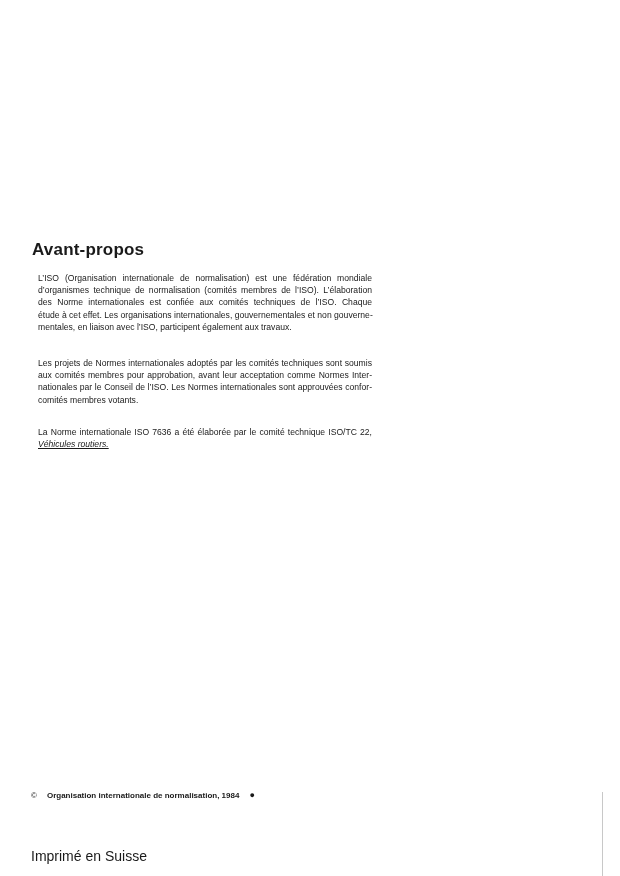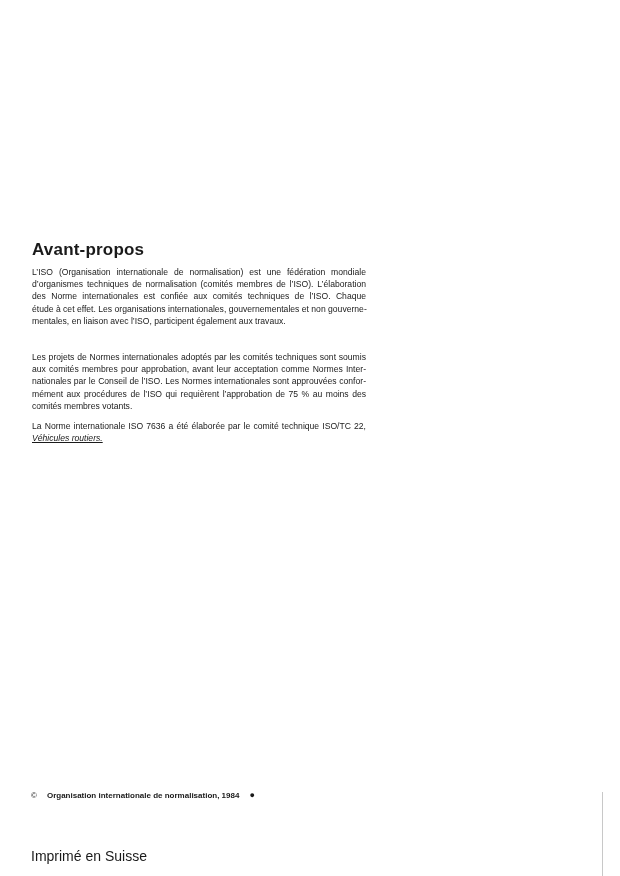--- a/index.html
+++ b/index.html
@@ -1,51 +1,50 @@
 <!DOCTYPE html>
 <html><head>
 <meta charset="utf-8">
 <style>
   html, body { margin: 0; padding: 0; background: #ffffff; }
   body { width: 620px; height: 876px; position: relative; overflow: hidden;
          font-family: "Liberation Sans", sans-serif; color: #1a1a1a; }
   .heading { position: absolute; left: 32px; top: 240px; font-size: 17px;
              font-weight: bold; margin: 0; letter-spacing: 0.2px; }
   .para { position: absolute; left: 31px; width: 334px; font-size: 8.6px;
-          line-height: 12.2px; margin: 1px; text-align: justify; }
+          line-height: 12.2px; margin: 7px; text-align: justify; }
   .para .line { display: block; text-align: justify; text-align-last: justify; white-space: nowrap; }
   .para .line.last { text-align-last: left; }
   .p1 { top: 265px; }
   .p2 { top: 350px; }
   .p3 { top: 419px; }
   .italic { font-style: italic; text-decoration: underline; }
   .copyright { position: absolute; left: 31px; top: 790px; font-size: 8px; font-weight: bold; white-space: nowrap; }
   .copyright .sym { font-weight: normal; margin-right: 10px; }
   .copyright .dot { margin-left: 10px; font-size: 9px; }
   .printed { position: absolute; left: 31px; top: 848px; font-size: 14px; }
   .margin-line { position: absolute; left: 602px; top: 792px; width: 1px; height: 84px; background: #c8c8c8; }
 </style>
 </head>
 <body>
 
 <h1 class="heading">Avant-propos</h1>
 
 <p class="para p1">
   <span class="line">L’ISO (Organisation internationale de normalisation) est une fédération mondiale</span>
-  <span class="line">d’organismes techniques de normalisation (comités membres de l’ISO). L’élaboration</span>
+  <span class="line">d’organismes technique de normalisation (comités membres de l’ISO). L’élaboration</span>
   <span class="line">des Norme internationales est confiée aux comités techniques de l’ISO. Chaque</span>
   <span class="line">étude à cet effet. Les organisations internationales, gouvernementales et non gouverne-</span>
   <span class="line last">mentales, en liaison avec l’ISO, participent également aux travaux.</span>
 </p>
 
 <p class="para p2">
   <span class="line">Les projets de Normes internationales adoptés par les comités techniques sont soumis</span>
   <span class="line">aux comités membres pour approbation, avant leur acceptation comme Normes Inter-</span>
   <span class="line">nationales par le Conseil de l’ISO. Les Normes internationales sont approuvées confor-</span>
-  <span class="line">mément aux procédures de l’ISO qui requièrent l’approbation de 75 % au moins des</span>
   <span class="line last">comités membres votants.</span>
 </p>
 
 <p class="para p3">
   <span class="line">La Norme internationale ISO 7636 a été élaborée par le comité technique ISO/TC 22,</span>
   <span class="line last italic">Véhicules routiers.</span>
 </p>
 
 <div class="copyright">
   <span class="sym">©</span><span>Organisation internationale de normalisation, 1984</span><span class="dot">●</span>

